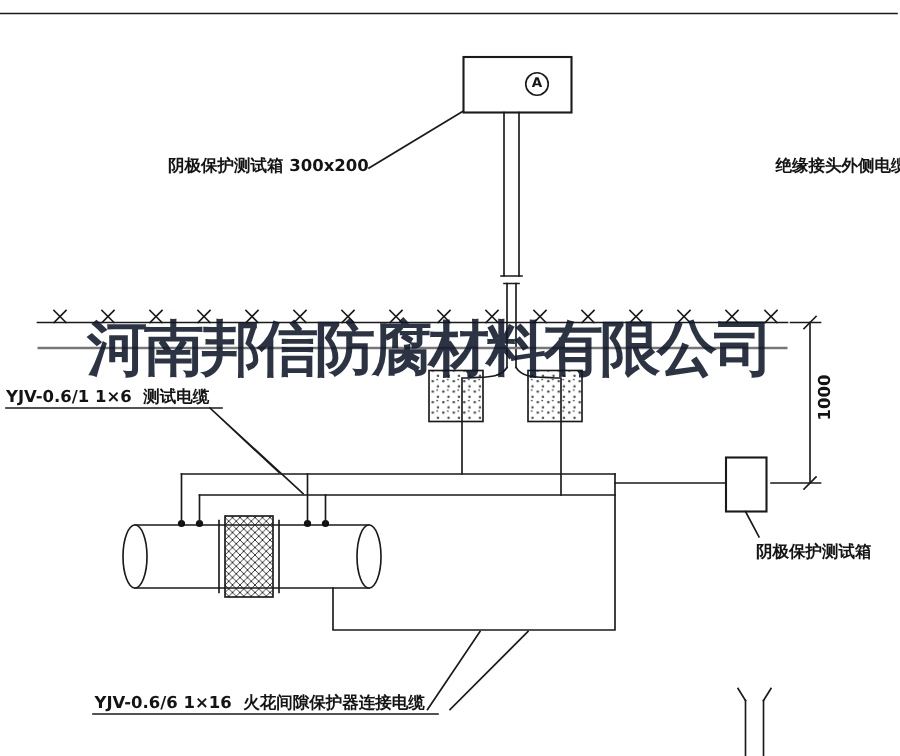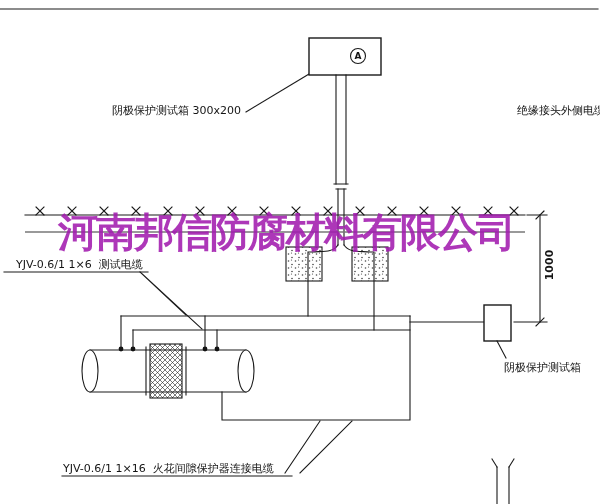--- a/index.html
+++ b/index.html
@@ -3,27 +3,27 @@
 <meta charset="utf-8">
 <style>
   html,body{margin:0;padding:0;background:#e8e8e8;}
   #stage{
     position:relative;width:600px;height:504px;background:#ffffff;
     overflow:hidden;font-family:"DejaVu Sans","Liberation Sans",sans-serif;
   }
   svg{position:absolute;left:0;top:0;}
   .ln{stroke:#1a1a1a;stroke-width:1.1;fill:none;stroke-linecap:square;}
   .label{
-    position:absolute;font-weight:normal;font-size:11px;color:#141414;
+    position:absolute;font-weight:bold;font-size:11px;color:#141414;
     white-space:pre;z-index:3;
   }
   #watermark{
     position:absolute;left:58px;top:205px;z-index:1;white-space:pre;
     font-family:"DejaVu Serif","Liberation Serif",serif;font-weight:bold;
-    font-size:40px;letter-spacing:-2px;color:#a21caf;opacity:.88;
+    font-size:40px;letter-spacing:-2px;color:#0f172a;opacity:.88;
   }
   #dim-text{
     position:absolute;left:530px;top:258px;width:40px;height:14px;z-index:3;
     font-weight:bold;font-size:11px;color:#141414;text-align:center;
     transform:rotate(-90deg);transform-origin:center center;
   }
   #ammeter-letter{
     position:absolute;left:351px;top:49px;width:14px;height:14px;z-index:3;
     font-weight:bold;font-size:9px;line-height:14px;text-align:center;color:#141414;
   }
@@ -142,23 +142,23 @@
     <g class="ln">
       <path d="M497,467 V504 M509,467 V504"></path>
       <path d="M497,467 L492,459 M509,467 L514,459"></path>
     </g>
   </svg>
 
   <div class="label" style="left:112px;top:103px;">阴极保护测试箱 300x200</div>
 
   <div class="label" style="left:517px;top:103px;">绝缘接头外侧电缆</div>
 
-  <div class="label" style="left:16px;top:257px;">YJV-0.6/1 1×6  测试电缆</div>
+  <div class="label" style="left:4px;top:257px;">YJV-0.6/1 1×6  测试电缆</div>
 
   <div class="label" style="left:504px;top:360px;">阴极保护测试箱</div>
 
-  <div class="label" style="left:63px;top:461px;">YJV-0.6/1 1×16  火花间隙保护器连接电缆</div>
+  <div class="label" style="left:63px;top:461px;">YJV-0.6/6 1×16  火花间隙保护器连接电缆</div>
 
   <div id="dim-text">1000</div>
 
   <div id="ammeter-letter">A</div>
 
 </div>
 
 </body></html>

